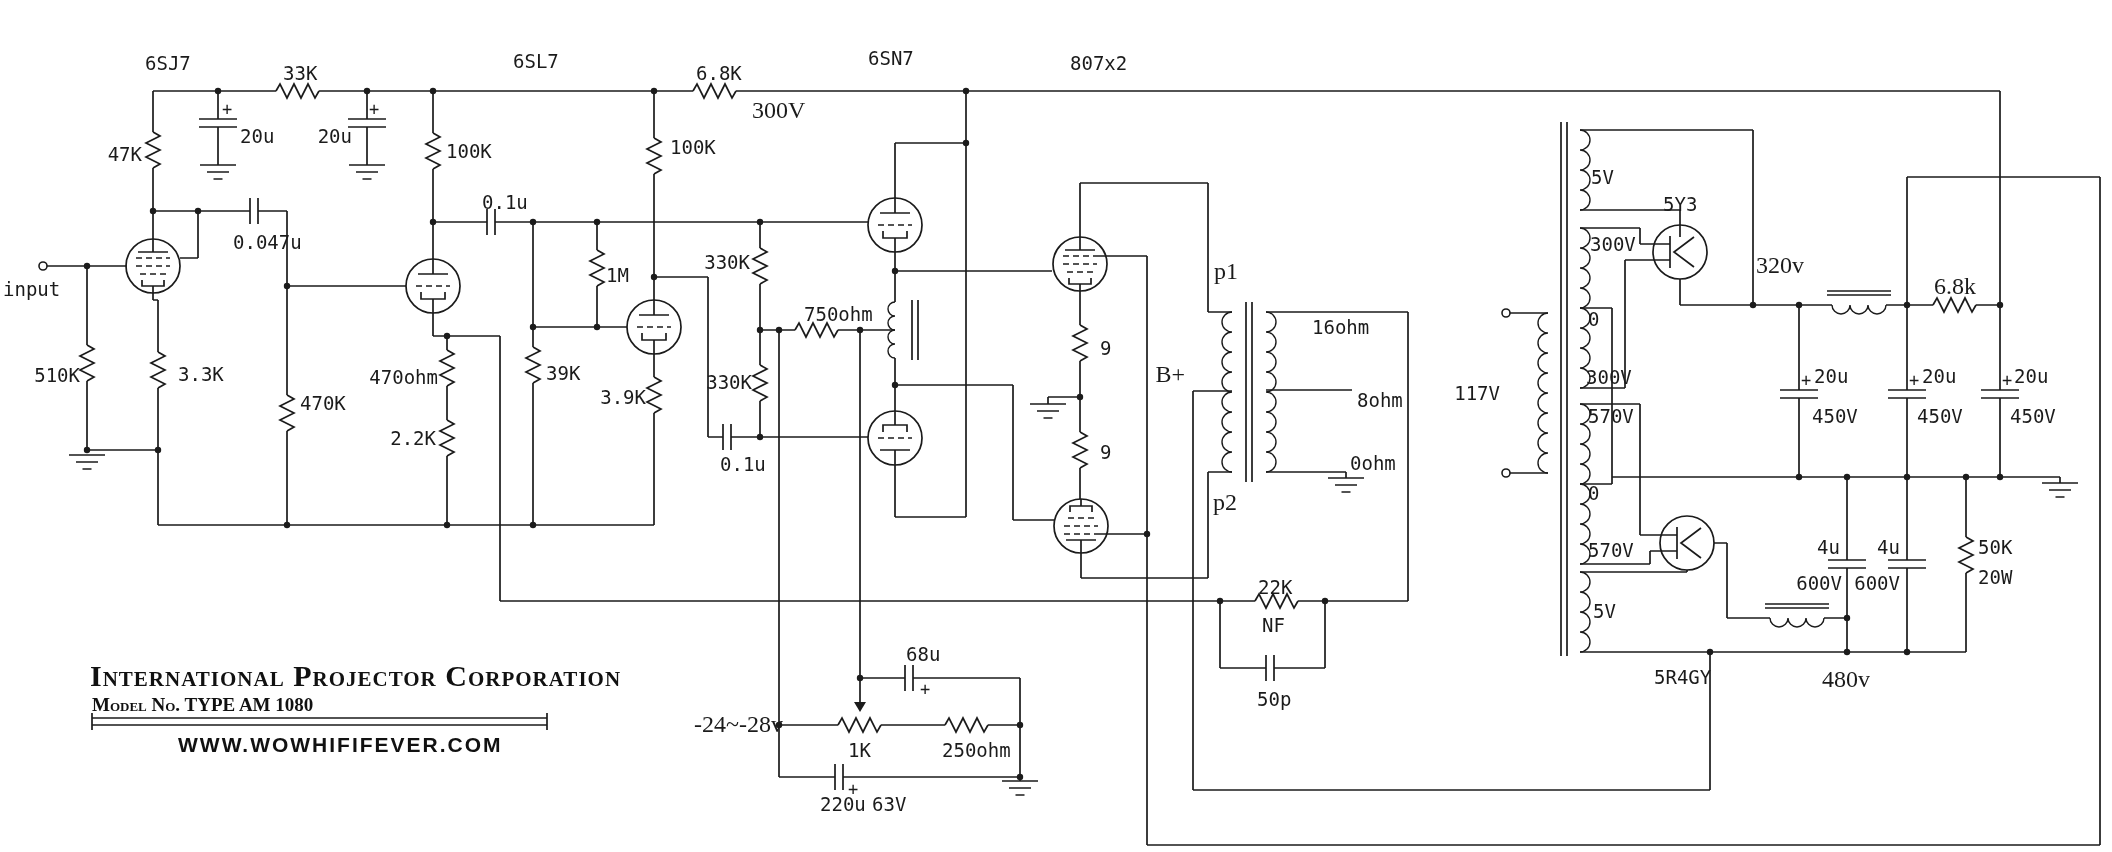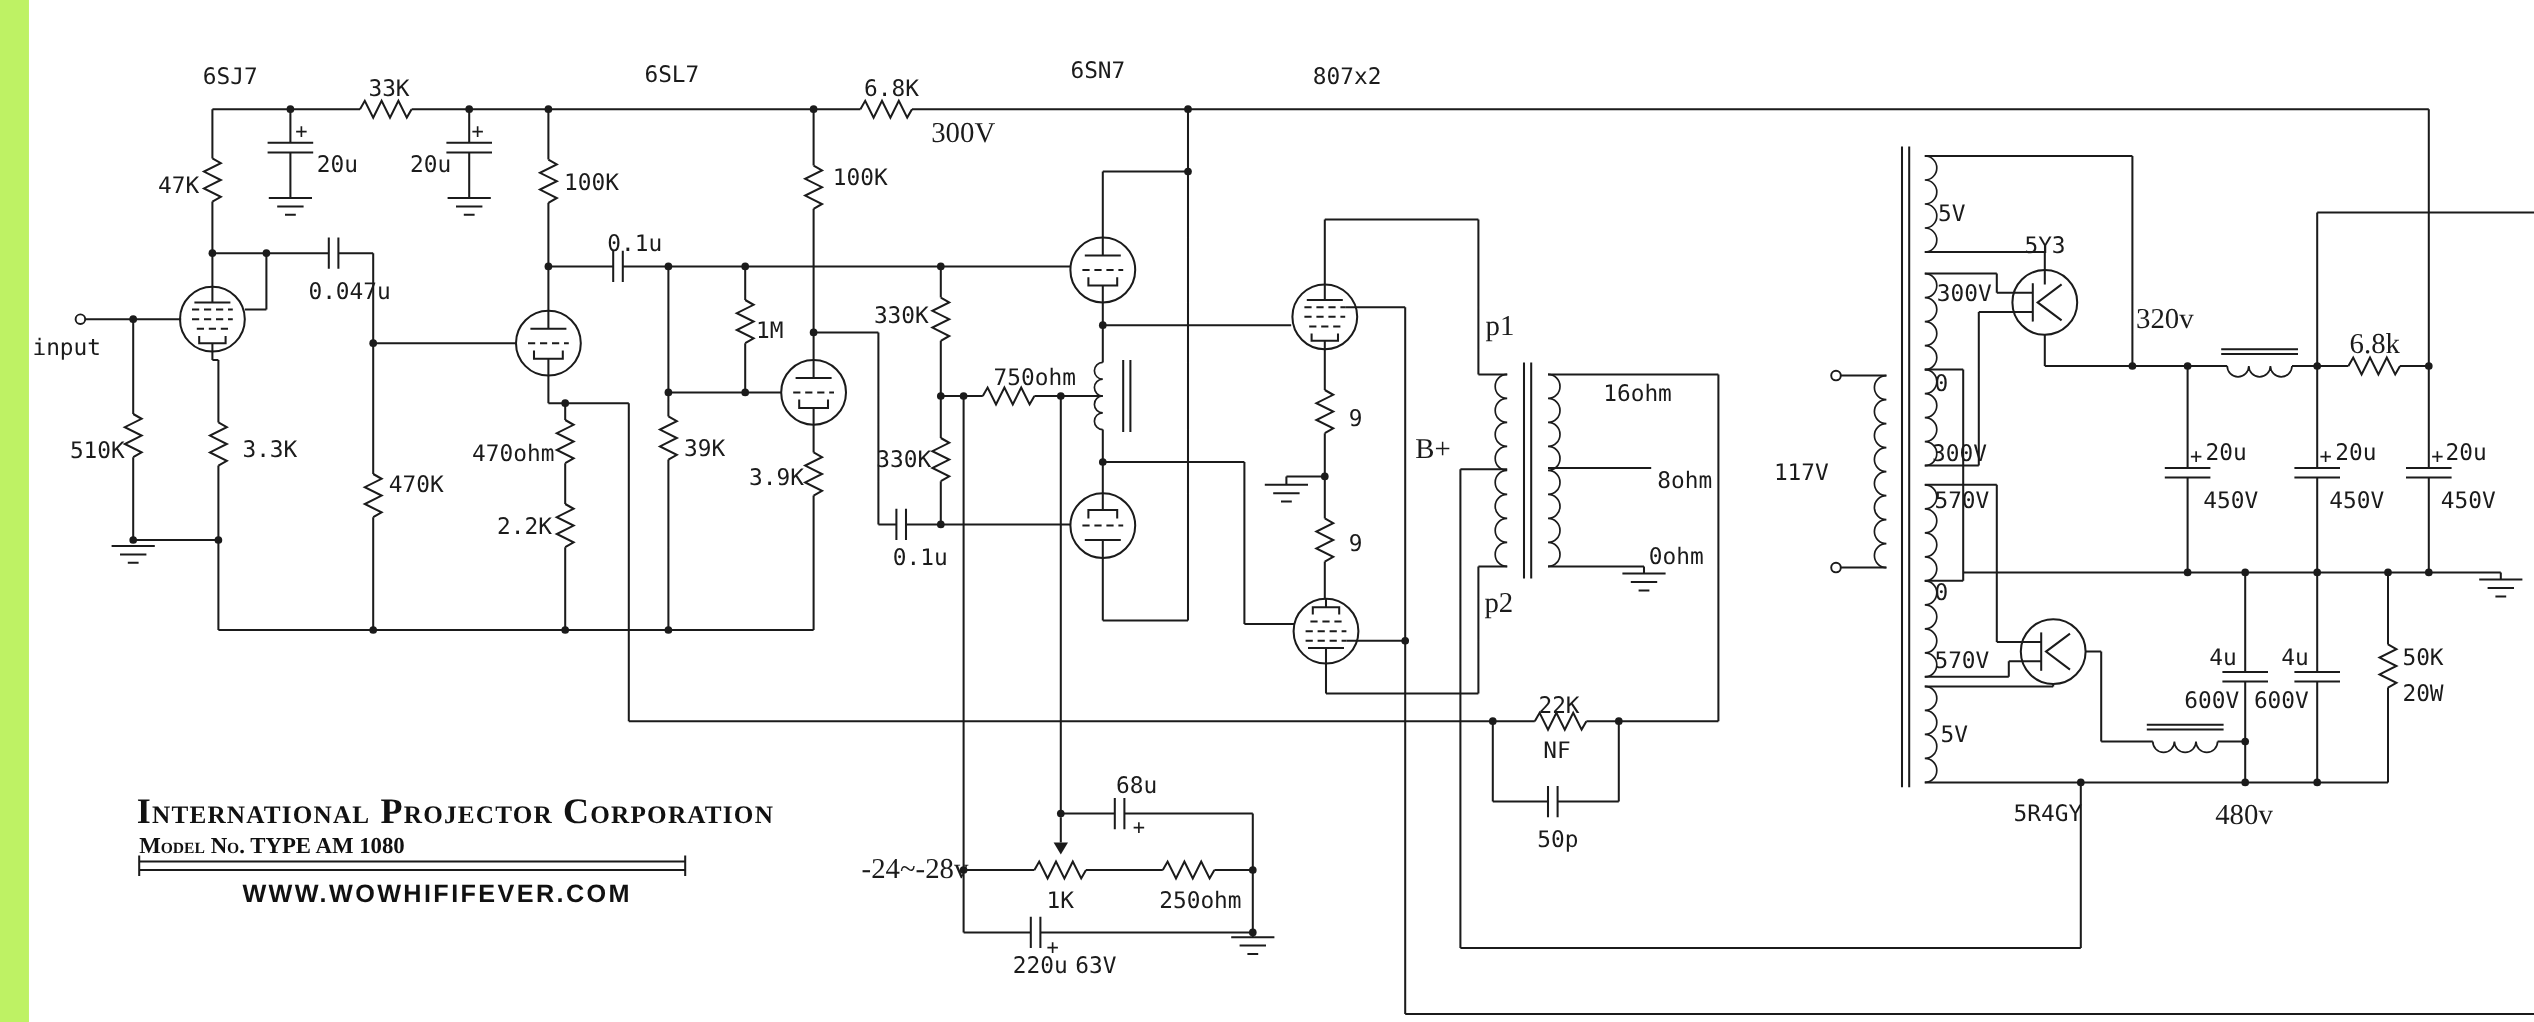--- a/index.html
+++ b/index.html
@@ -1,16 +1,16 @@
 <!DOCTYPE html>
 <html><head>
 <meta charset="utf-8">
 <style>
   html,body{margin:0;padding:0;background:#fff;}
-  #stage{width:2076px;height:852px;position:relative;background:#bef264;padding-left:24px;}
+  #stage{width:2076px;height:852px;position:relative;background:#bef264;}
   svg{display:block;}
   .w{stroke:#1b1b1b;stroke-width:1.7;fill:none;}
   .thin{stroke:#1b1b1b;stroke-width:1.4;fill:none;}
   .dot{fill:#1b1b1b;stroke:none;}
   .term{fill:#fff;stroke:#1b1b1b;stroke-width:1.6;}
   .t{font-family:"DejaVu Sans Mono",monospace;font-size:19px;fill:#1b1b1b;}
   .tsm{font-family:"DejaVu Sans Mono",monospace;font-size:17px;fill:#1b1b1b;}
   .ts{font-family:"Liberation Serif","DejaVu Serif",serif;font-size:24px;fill:#1b1b1b;}
   .ttl{font-family:"Liberation Serif","DejaVu Serif",serif;font-weight:bold;font-variant:small-caps;font-size:30px;fill:#111;letter-spacing:1px;}
   .tmod{font-family:"Liberation Serif","DejaVu Serif",serif;font-weight:bold;font-variant:small-caps;font-size:19px;fill:#111;}

